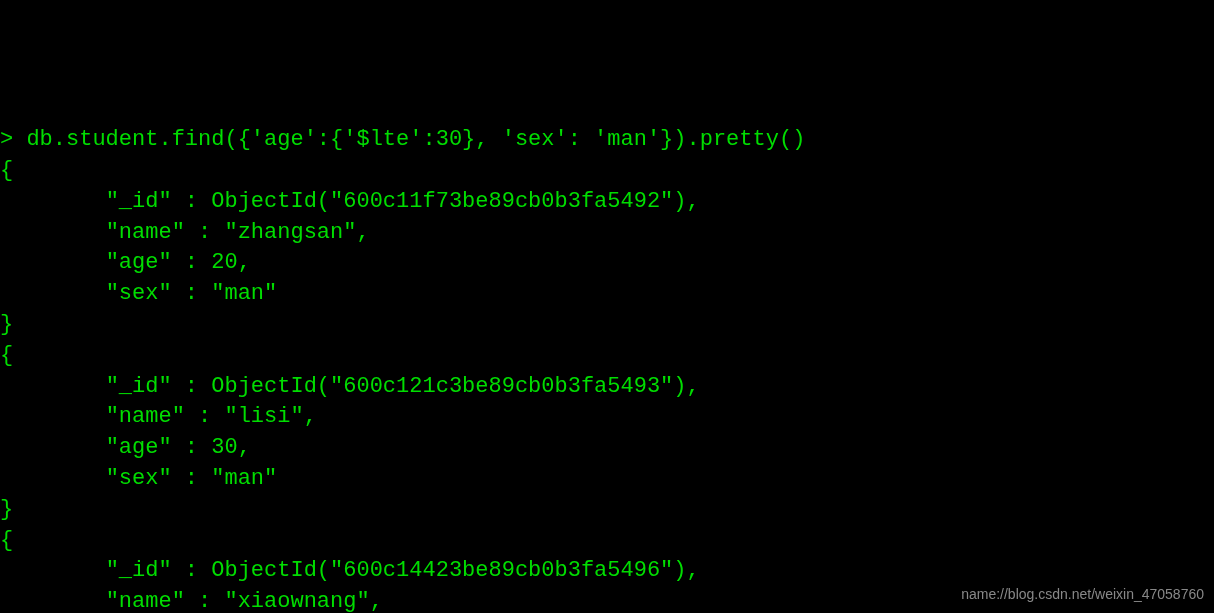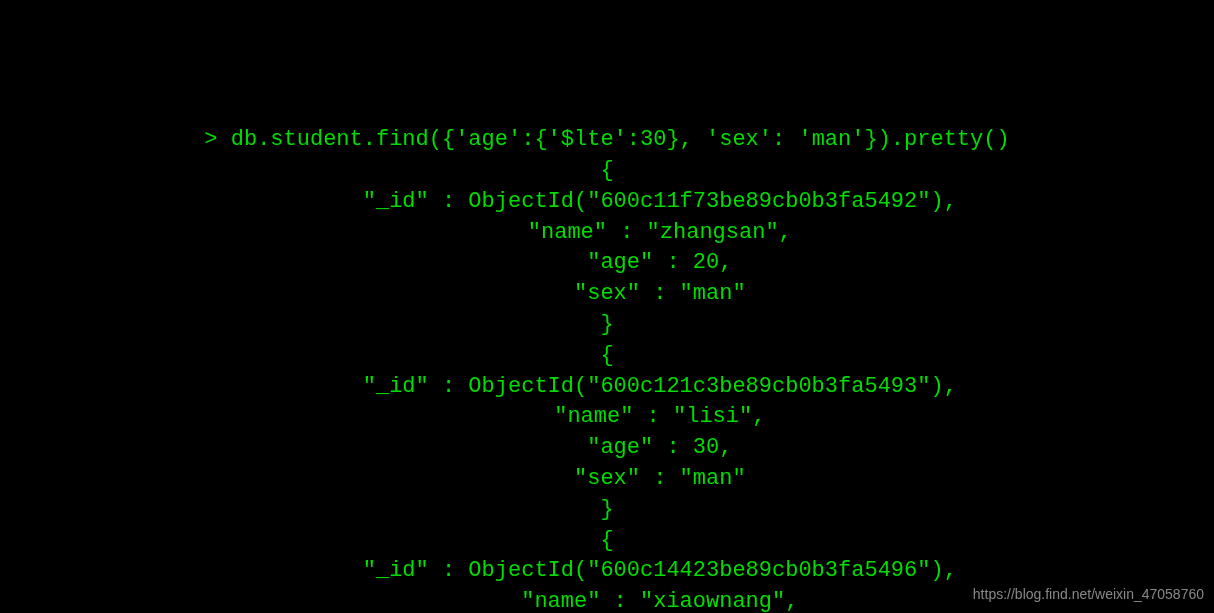--- a/index.html
+++ b/index.html
@@ -30,26 +30,25 @@
       position: absolute;
       bottom: 8px;
       right: 10px;
       color: #888888;
       font-family: Arial, sans-serif;
       font-size: 14px;
       font-weight: normal;
     }
     .line {
       display: block;
-      text-align: center;
     }
   </style>
 </head>
 <body>
 
 
 
 <div class="terminal"><span class="line"><span class="prompt">&gt;</span> <span>db.student.find({'age':{'$lte':30}, 'sex': 'man'}).pretty()</span></span><span class="line">{</span><span class="line">        <span>"_id" : ObjectId("600c11f73be89cb0b3fa5492"),</span></span><span class="line">        <span>"name" : "zhangsan",</span></span><span class="line">        <span>"age" : 20,</span></span><span class="line">        <span>"sex" : "man"</span></span><span class="line">}</span><span class="line">{</span><span class="line">        <span>"_id" : ObjectId("600c121c3be89cb0b3fa5493"),</span></span><span class="line">        <span>"name" : "lisi",</span></span><span class="line">        <span>"age" : 30,</span></span><span class="line">        <span>"sex" : "man"</span></span><span class="line">}</span><span class="line">{</span><span class="line">        <span>"_id" : ObjectId("600c14423be89cb0b3fa5496"),</span></span><span class="line">        <span>"name" : "xiaownang",</span></span></div>
 
-<div class="watermark">https://blog.find.net/weixin_47058760</div>
+<div class="watermark">name://blog.csdn.net/weixin_47058760</div>
 
 
 
 
 </body></html>

